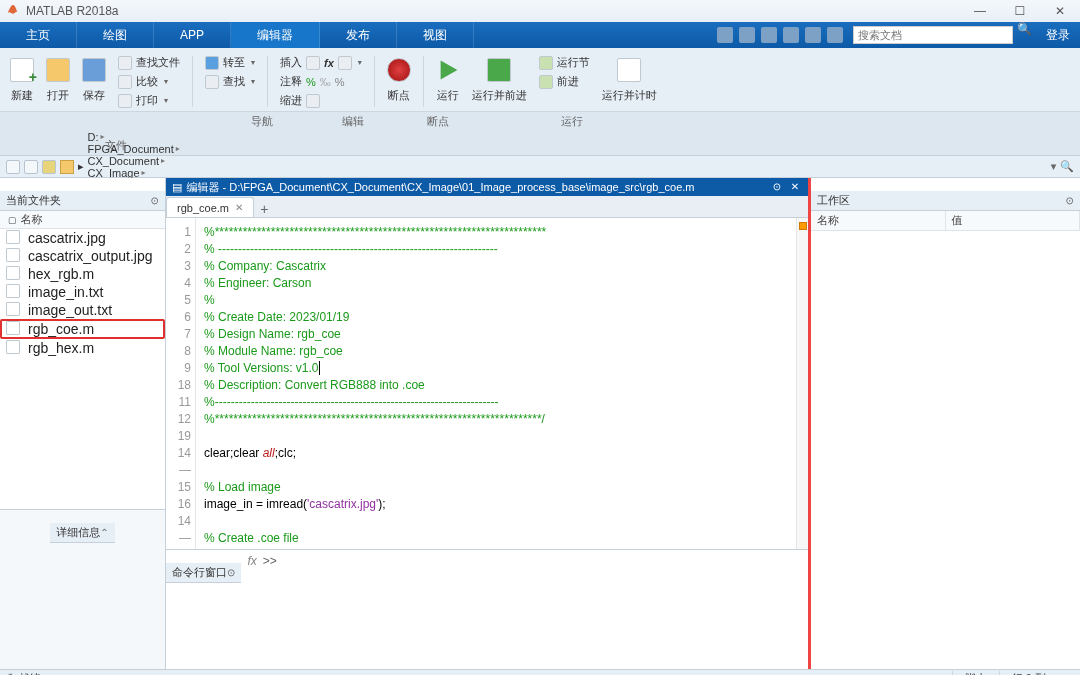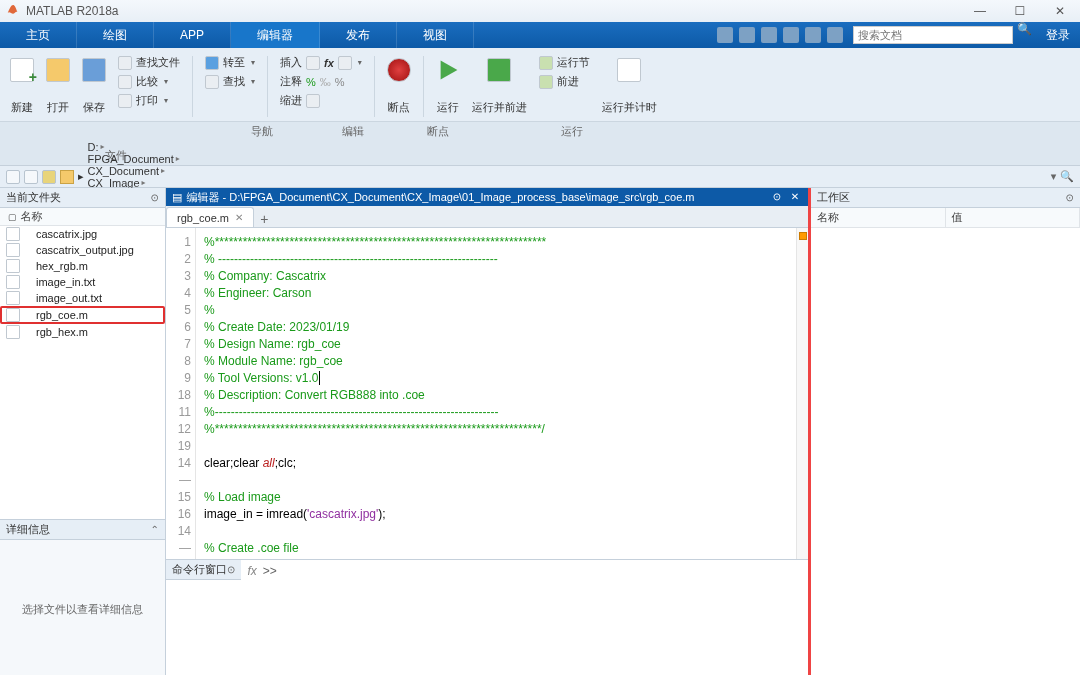--- a/index.html
+++ b/index.html
@@ -17,21 +17,21 @@
 .ribbon-tab.active { background:#1876ca;}
 .ribbon-tabs .spacer { flex: 1; }
 .qa-icons { display: flex; align-items: center; gap: 6px; padding-right: 6px; }
 .qa-icons .ico { width:16px;height:16px;background:#7da1c4;border-radius:2px; }
 .search-docs { width: 160px; height: 18px; margin: 4px 4px; background: #fff; border: 1px solid #ccc; padding: 0 4px; font-size: 11px; }
 .login { color:#fff; padding:0 10px; display:flex; align-items:center; }
 
 
 .toolstrip { background: #e6eef6; border-bottom: 1px solid #c5d0db; padding: 4px 0 0 0; }
 .tool-row { display:flex; align-items:flex-start; gap: 4px; padding: 2px 6px; }
-.big-btn { display:flex; flex-direction:column; align-items:center; gap: 18px; padding: 4px 4px; cursor:pointer; }
+.big-btn { display:flex; flex-direction:column; align-items:center; gap: 6px; padding: 4px 4px; cursor:pointer; }
 .big-btn .glyph { width: 24px; height: 24px; border: 1px solid #c0c8d0; background: #fff; border-radius:2px; position:relative;}
 .big-btn .glyph.new::after{content:"+";position:absolute;right:-4px;bottom:-4px;color:#3a8a3a;font-weight:bold;font-size:14px;}
 .big-btn .lbl { font-size: 11px; color: #333; }
 .small-btns { display:flex; flex-direction:column; gap:2px; }
 .small-btn { display:flex; align-items:center; gap:4px; padding: 1px 4px; font-size:11px; color:#333; cursor:pointer; }
 .small-btn .ico { width: 14px; height: 14px; background:#eaeef2; border:1px solid #c0c8d0; border-radius:2px; }
 .caret { font-size:8px; color:#666; margin-left:2px;}
 .group-sep { width:1px; background:#cbd6e0; align-self:stretch; margin:2px 4px; }
 .group-labels { display:flex; background:#dde7f0; border-top:1px solid #cbd6e0; font-size:11px; color:#666;}
 .group-labels div{padding:2px 0;text-align:center;}
@@ -39,29 +39,29 @@
 
 .addr-bar { height: 22px; background:#e6eef6; border-bottom:1px solid #c5d0db; display:flex; align-items:center; gap:4px; padding:0 6px; font-size:11px; color:#333;}
 .addr-bar .nav-ico { width:14px;height:14px;border:1px solid #b8c4cf;background:#f5f8fb;border-radius:2px;cursor:pointer;}
 .addr-bar .folder-ico{width:14px;height:14px;background:#f5c96b;border:1px solid #caa245;}
 .crumb { display:flex;align-items:center;gap:2px;cursor:pointer;}
 .crumb .tri{font-size:8px;color:#777;}
 
 
 .main-area { display:flex; height: calc(100% - 22px - 26px - 96px - 22px - 18px); }
 .left-pane { width: 166px; border-right: 1px solid #c5d0db; display:flex; flex-direction:column; background:#fff;}
-.pane-title { height: 20px; background:#e6eef6; border-bottom:1px solid #c5d0db; display:flex; align-items:center; padding:0 6px; font-size:11px; color:#333;}
+.pane-title { height: 20px; background:#e6eef6; border-bottom:1px solid #c5d0db; display:flex; align-items:center; padding:0 6px; font-size:11px; color:#333;margin-top:13px;}
 .pane-title .spacer{flex:1;}
 .pane-title .chev{font-size:10px;color:#666;cursor:pointer;}
 .filelist { flex:1; overflow:auto; background:#fff; }
 .file-header{height:18px;border-bottom:1px solid #e0e4e8;display:flex;align-items:center;padding-left:8px;font-size:11px;color:#444;background:#f7fafc;}
-.file-item { display:flex; align-items:center; gap:16px; padding:1px 6px; font-size:11px; color:#222; cursor:pointer;}
+.file-item { display:flex; align-items:flex-start; gap:8px; padding:1px 6px; font-size:14px; color:#222; cursor:pointer;}
 .file-item .fico { width:14px;height:14px;background:#fff;border:1px solid #c0c8d0;border-radius:1px;}
 .file-item.highlighted{border:2px solid #e03030;border-radius:2px;padding:0 4px;}
-.details-pane { height: 160px; border-top:1px solid #c5d0db; background:#f5f8fb; display:flex;flex-direction:column;}
+.details-pane { height: 160px; border-top:1px solid #c5d0db; background:#f5f8fb; display:flex;flex-direction:column;align-items:center;}
 .details-body{flex:1;display:flex;align-items:center;justify-content:center;font-size:11px;color:#666;padding:10px;text-align:center;}
 
 .center-pane { flex:1; display:flex; flex-direction:column; }
 .editor-header { height:18px; background:#0d5aa7; color:#fff; display:flex; align-items:center; padding:0 6px; font-size:11px;}
 .editor-header .spacer{flex:1;}
 .editor-header .hbtn{width:14px;height:14px;margin-left:4px;color:#fff;cursor:pointer;text-align:center;line-height:14px;font-size:10px;}
 .tabbar { height:22px; background:#e8eef4; border-bottom:1px solid #c5d0db; display:flex; align-items:flex-end;}
 .ftab { height:20px; padding:0 10px; background:#fff; border:1px solid #c5d0db; border-bottom:none; display:flex; align-items:center; gap:6px; font-size:11px; color:#333; border-radius:3px 3px 0 0;}
 .ftab .close{color:#888;font-size:10px;cursor:pointer;}
 .ftab-add{width:20px;text-align:center;color:#666;cursor:pointer;font-size:14px;}
@@ -312,21 +312,20 @@
             <span>rgb_hex.m</span>
           </div>
         </div>
     </div>
     <div class="details-pane">
       <div class="pane-title">
           <span>详细信息</span>
           <div class="spacer"></div>
           <span class="chev">⌃</span>
         </div>
-      <div class="details-body">选择文件以查看详细信息</div>
     </div>
   </div>
 
   <div class="center-pane">
     <div class="editor-header">
       <span style="margin-right:4px;">▤</span>
       <span>编辑器 - D:\FPGA_Document\CX_Document\CX_Image\01_Image_process_base\image_src\rgb_coe.m</span>
       <div class="spacer"></div>
       <div class="hbtn">⊙</div>
       <div class="hbtn">✕</div>

